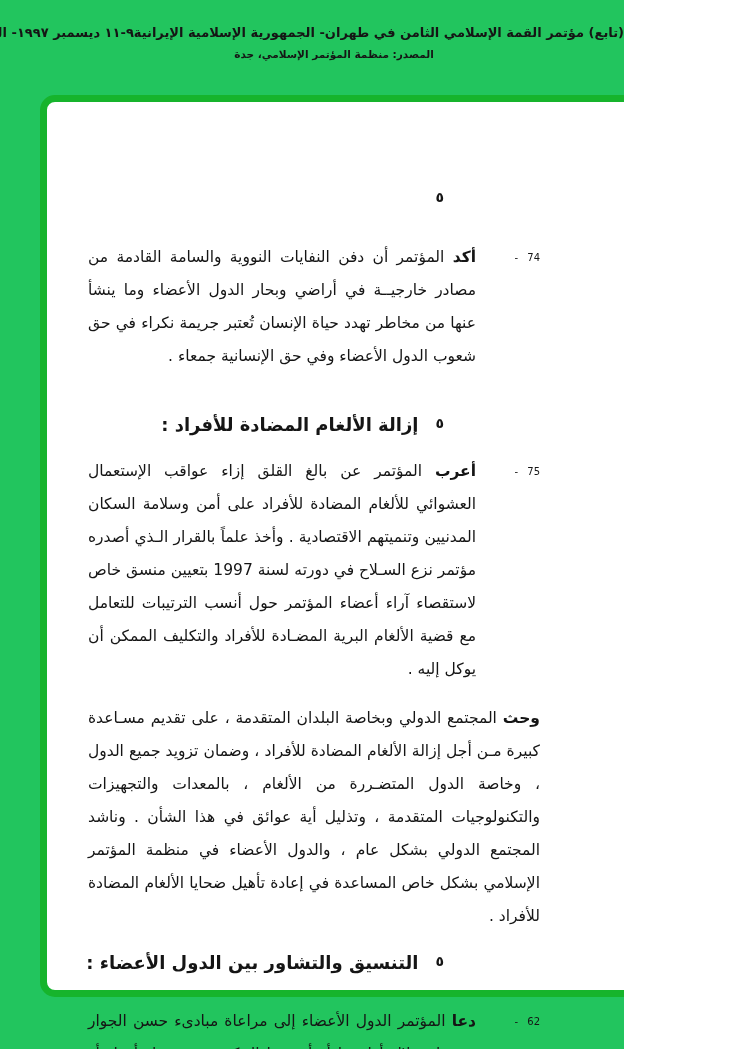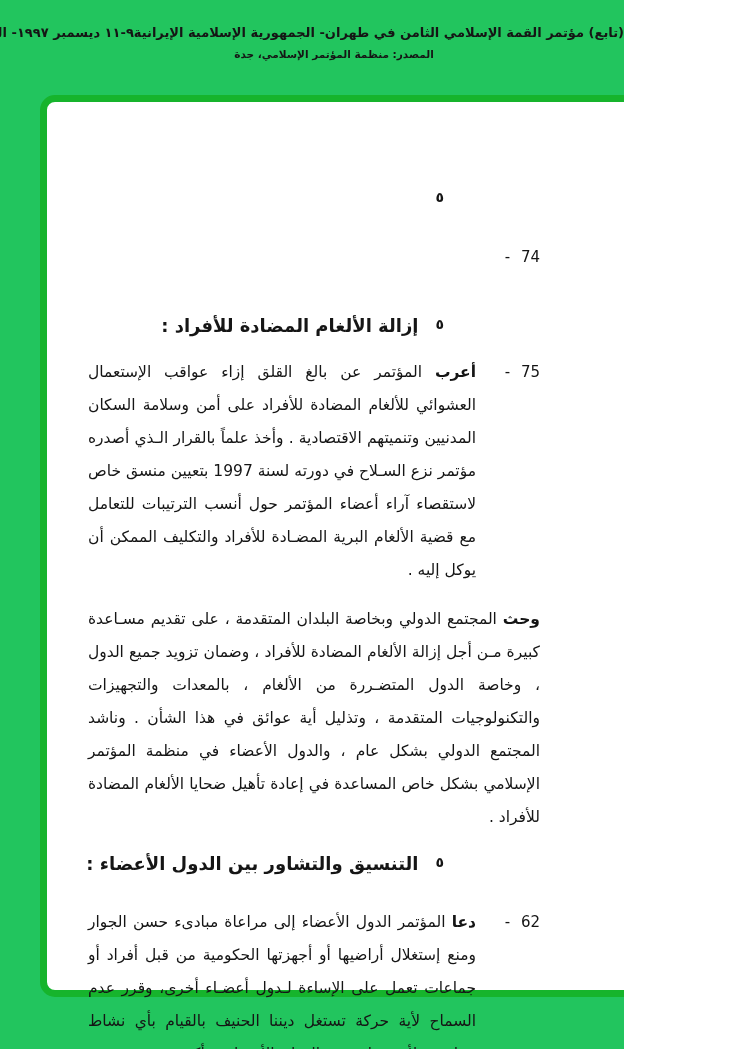--- a/index.html
+++ b/index.html
@@ -28,21 +28,21 @@
   .heading {
     display:flex; align-items:center; gap:17px;
     margin-right:96px; font-weight:bold; font-size:18px; line-height:32px;
     white-space:nowrap;
   }
   .heading .bullet { font-size:14px; transform:translateY(-2px); }
 
   .para { display:flex; }
   .para .num {
     flex:none; width:64px; direction:ltr; text-align:right;
-    font-size:15px; line-height:33px; word-spacing:6px;
+    font-size:10px; line-height:33px; word-spacing:6px;
   }
   .para .text {
     flex:1; text-align:justify; font-size:15.5px; line-height:33px;
   }
   .para .lead { font-weight:bold; }
 
   .m-h1 { margin-top:0; }
   .m-p74 { margin-top:26px; }
   .m-h2 { margin-top:36px; }
   .m-p75 { margin-top:14px; }
@@ -69,20 +69,24 @@
   <div class="frame" style="border-color: rgb(22, 180, 44);"></div>
 
   <div class="content">
 
     <div class="heading m-h1">
       <span class="bullet">٥</span>
     </div>
 
     <div class="para m-p74">
       <div class="num" dir="ltr">- 74</div>
+      <div class="text">
+        <span class="lead">أكد</span>
+        <span>المؤتمر أن دفن النفايات النووية والسامة القادمة من مصادر خارجيــة في أراضي وبحار الدول الأعضاء وما ينشأ عنها من مخاطر تهدد حياة الإنسان تُعتبر جريمة نكراء في حق شعوب الدول الأعضاء وفي حق الإنسانية جمعاء .</span>
+      </div>
     </div>
 
     <div class="heading m-h2">
       <span class="bullet">٥</span>
       <span class="heading-text">إزالة الألغام المضادة للأفراد :</span>
     </div>
 
     <div class="para m-p75">
       <div class="num" dir="ltr">- 75</div>
       <div class="text">

